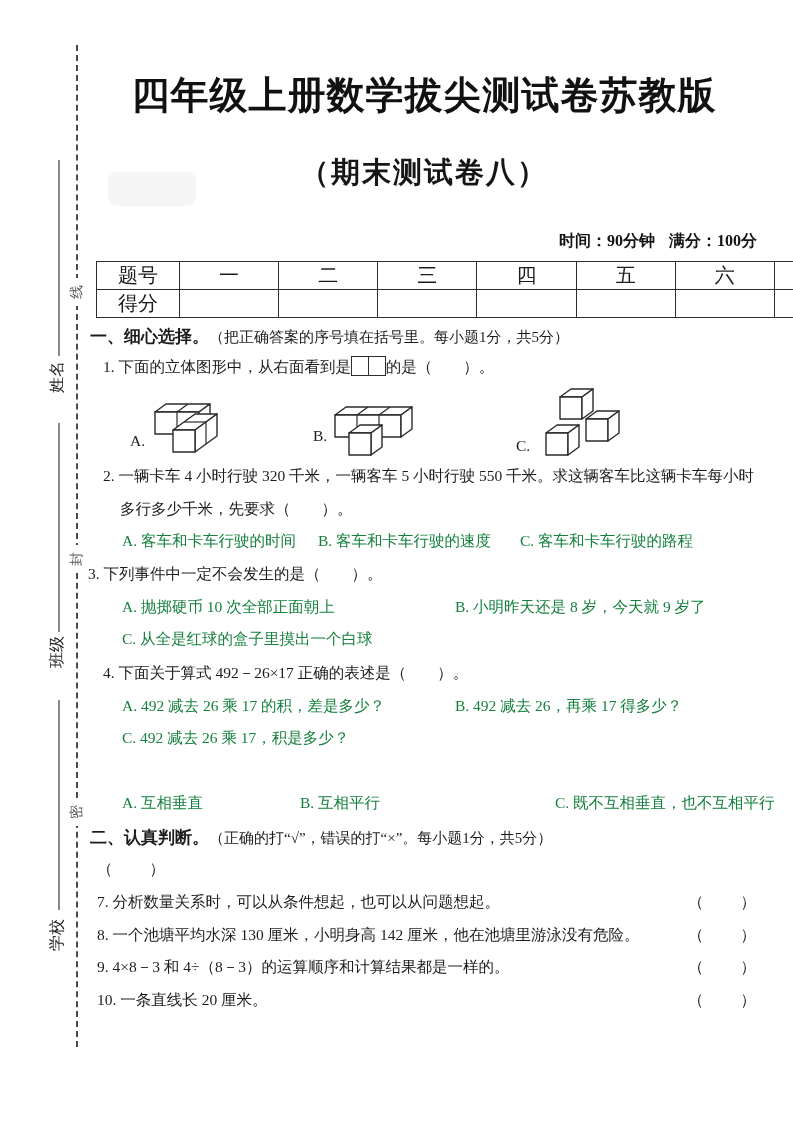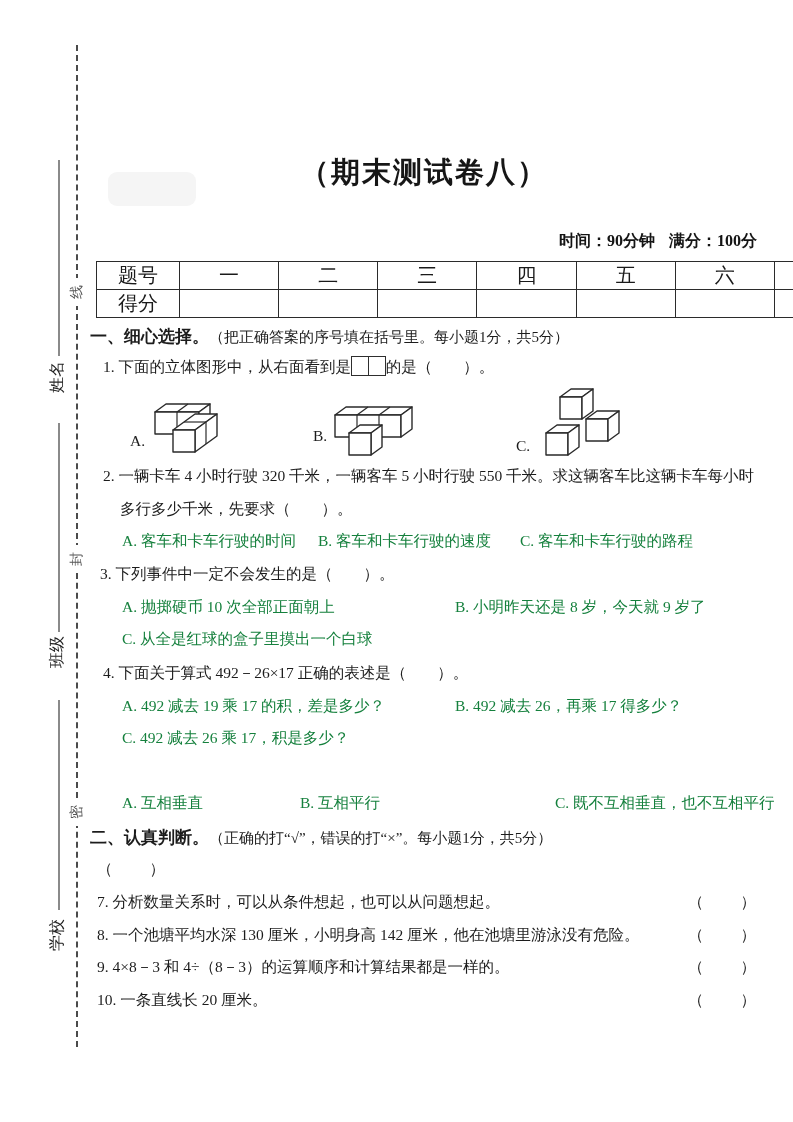--- a/index.html
+++ b/index.html
@@ -79,20 +79,21 @@
     </div>
   <div class="vlabel" style="top:912px;">
       <span>学校</span>
     </div>
 
   <div class="seal-char" style="top:278px;">线</div>
   <div class="seal-char" style="top:545px;">封</div>
   <div class="seal-char" style="top:798px;">密</div>
 
   <div class="watermark"></div>
+  <div class="title">四年级上册数学拔尖测试卷苏教版</div>
   <div class="subtitle">（期末测试卷八）</div>
   <div class="time-line">
     <span>时间：90分钟</span>
     <span>满分：100分</span>
   </div>
 
   <table class="score-table">
     <tbody>
         <tr>
       <td class="first">题号</td>
@@ -178,27 +179,27 @@
       <polygon class="cube" points="34,48 45,40 45,62 34,70"></polygon>
     </svg>
   </div>
 
   <div class="tline" style="left:103px;top:466px;">2. 一辆卡车 4 小时行驶 320 千米，一辆客车 5 小时行驶 550 千米。求这辆客车比这辆卡车每小时</div>
   <div class="tline" style="left:120px;top:499px;">多行多少千米，先要求（　　）。</div>
   <div class="opt" style="left:122px;top:531px;">A. 客车和卡车行驶的时间</div>
   <div class="opt" style="left:318px;top:531px;">B. 客车和卡车行驶的速度</div>
   <div class="opt" style="left:520px;top:531px;">C. 客车和卡车行驶的路程</div>
 
-  <div class="tline" style="left:100px;top:564px;">3. 下列事件中一定不会发生的是（　　）。</div>
+  <div class="tline" style="left:88px;top:564px;">3. 下列事件中一定不会发生的是（　　）。</div>
   <div class="opt" style="left:122px;top:597px;">A. 抛掷硬币 10 次全部正面朝上</div>
   <div class="opt" style="left:455px;top:597px;">B. 小明昨天还是 8 岁，今天就 9 岁了</div>
   <div class="opt" style="left:122px;top:629px;">C. 从全是红球的盒子里摸出一个白球</div>
 
   <div class="tline" style="left:103px;top:663px;">4. 下面关于算式 492－26×17 正确的表述是（　　）。</div>
-  <div class="opt" style="left:122px;top:696px;">A. 492 减去 19 乘 17 的积，差是多少？</div>
+  <div class="opt" style="left:122px;top:696px;">A. 492 减去 26 乘 17 的积，差是多少？</div>
   <div class="opt" style="left:455px;top:696px;">B. 492 减去 26，再乘 17 得多少？</div>
   <div class="opt" style="left:122px;top:728px;">C. 492 减去 26 乘 17，积是多少？</div>
 
   <div class="opt" style="left:122px;top:793px;">A. 互相垂直</div>
   <div class="opt" style="left:300px;top:793px;">B. 互相平行</div>
   <div class="opt" style="left:555px;top:793px;">C. 既不互相垂直，也不互相平行</div>
 
   <div class="tline" style="left:90px;top:826px;">
     <span class="sec-head">二、认真判断。</span><span class="sec-note">（正确的打“√”，错误的打“×”。每小题1分，共5分）</span>
   </div>

